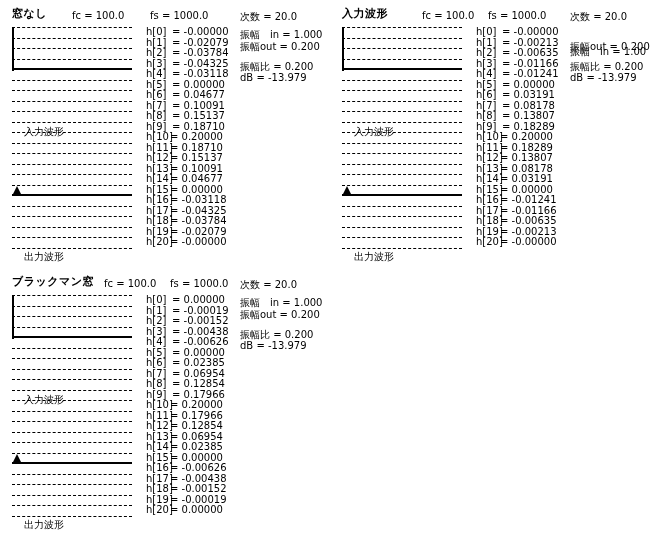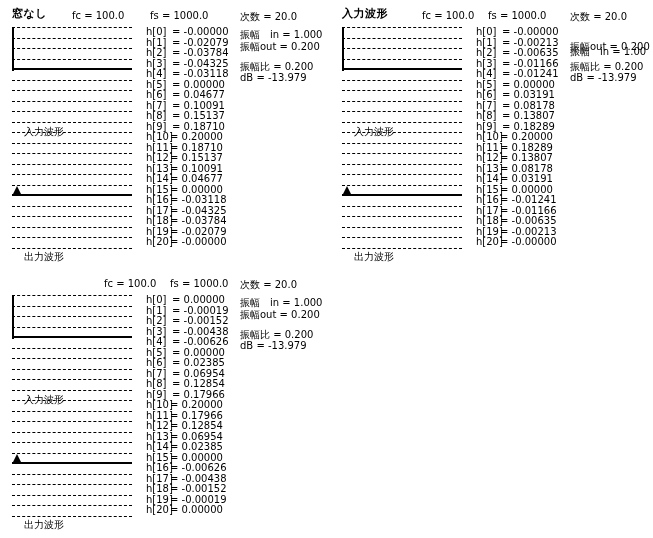--- a/index.html
+++ b/index.html
@@ -95,20 +95,21 @@
         <div class="wlabel" style="top:99px">入力波形</div>
         <div class="wlabel" style="top:224px">出力波形</div>
       </div>
       <div class="hlist"><div><span class="hl" style="width:26px">h[0]</span><span>= -0.00000</span></div><div><span class="hl" style="width:26px">h[1]</span><span>= -0.00213</span></div><div><span class="hl" style="width:26px">h[2]</span><span>= -0.00635</span></div><div><span class="hl" style="width:26px">h[3]</span><span>= -0.01166</span></div><div><span class="hl" style="width:26px">h[4]</span><span>= -0.01241</span></div><div><span class="hl" style="width:26px">h[5]</span><span>= 0.00000</span></div><div><span class="hl" style="width:26px">h[6]</span><span>= 0.03191</span></div><div><span class="hl" style="width:26px">h[7]</span><span>= 0.08178</span></div><div><span class="hl" style="width:26px">h[8]</span><span>= 0.13807</span></div><div><span class="hl" style="width:26px">h[9]</span><span>= 0.18289</span></div><div><span class="hl" style="width:24px">h[10]</span><span>= 0.20000</span></div><div><span class="hl" style="width:24px">h[11]</span><span>= 0.18289</span></div><div><span class="hl" style="width:24px">h[12]</span><span>= 0.13807</span></div><div><span class="hl" style="width:24px">h[13]</span><span>= 0.08178</span></div><div><span class="hl" style="width:24px">h[14]</span><span>= 0.03191</span></div><div><span class="hl" style="width:24px">h[15]</span><span>= 0.00000</span></div><div><span class="hl" style="width:24px">h[16]</span><span>= -0.01241</span></div><div><span class="hl" style="width:24px">h[17]</span><span>= -0.01166</span></div><div><span class="hl" style="width:24px">h[18]</span><span>= -0.00635</span></div><div><span class="hl" style="width:24px">h[19]</span><span>= -0.00213</span></div><div><span class="hl" style="width:24px">h[20]</span><span>= -0.00000</span></div></div>
       <div class="info" style="left:240px;top:45px">振幅　in = 1.00</div>
       <div class="info" style="left:240px;top:40px">振幅out = 0.200</div>
       <div class="info" style="left:240px;top:60px">振幅比 = 0.200</div>
       <div class="info" style="left:240px;top:72px">dB = -13.979</div>
     </div>
     <div class="panel" style="left: 0px; top: 268px;">
+      <div class="title">ブラックマン窓</div>
       <div class="param" style="left:104px">fc = 100.0</div>
       <div class="param" style="left:170px">fs = 1000.0</div>
       <div class="param" style="left:240px">次数 = 20.0</div>
       <div class="plot">
         <div class="dash" style="top:1px"></div>
         <div class="dash" style="top:12px"></div>
         <div class="dash" style="top:22px"></div>
         <div class="dash" style="top:33px"></div>
         <div class="thick" style="top:42px"></div>
         <div class="dash" style="top:54px"></div>

